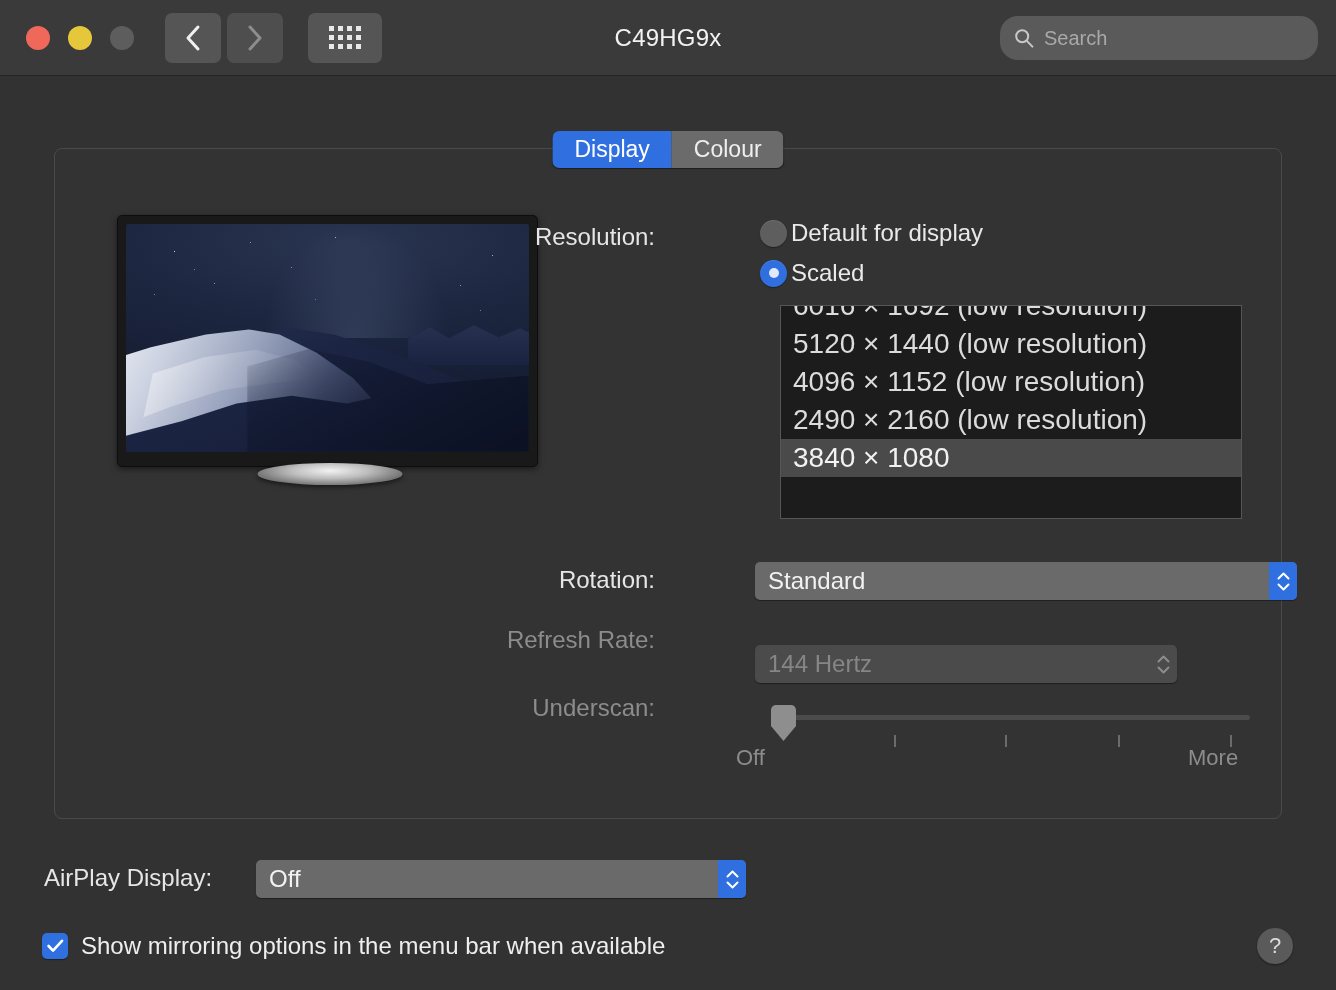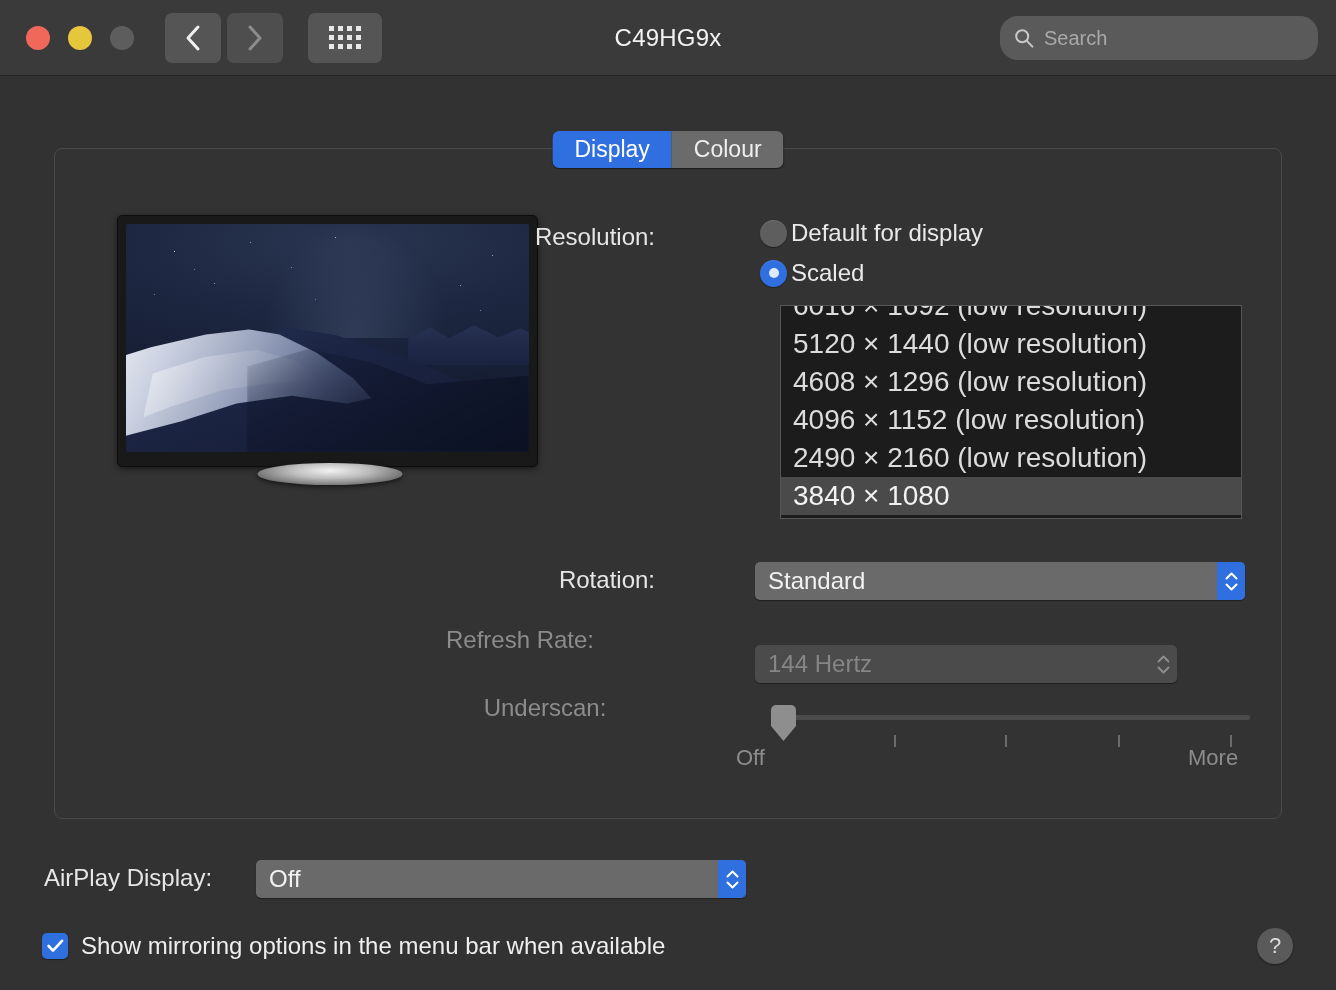--- a/index.html
+++ b/index.html
@@ -194,21 +194,21 @@
   }
   .glow {
     position: absolute; left: 34%; top: 0; width: 46%; height: 50%;
     background: radial-gradient(ellipse at 50% 100%, rgba(160,180,220,.16) 0%, rgba(160,180,220,0) 70%);
   }
 
   
   .row-label {
     color: #e6e6e6; font-size: 24px; text-align: right;
   }
-  .row-label.dim { color: #8c8c8c; text-align: center; }
+  .row-label.dim { color: #8c8c8c; }
 
   #resLabel { position: absolute; left: 400px; top: 74px; width: 200px; }
 
   .radio-row { position: absolute; display: flex; align-items: center; gap: 4px; }
   .radio {
     width: 27px; height: 27px; border-radius: 50%;
     background: #5e5e5e;
     box-shadow: inset 0 1px 1px rgba(255,255,255,.10), 0 1px 1px rgba(0,0,0,.35);
     flex: none;
     display: flex; align-items: center; justify-content: center;
@@ -260,21 +260,21 @@
     background: #2f6fe0;
     display: flex; flex-direction: column;
     align-items: center; justify-content: center; gap: 3px;
   }
   .popup.disabled {
     background: #4b4b4b; color: #868686;
   }
   .popup.disabled .stepper { background: transparent; }
 
   #rotationLabel { position: absolute; left: 380px; top: 417px; width: 220px; }
-  #rotationPopup { left: 700px; top: 413px; width: 490px; align-items: center; }
+  #rotationPopup { left: 700px; top: 413px; width: 542px; align-items: center; }
 
   #refreshLabel  { position: absolute; left: 330px; top: 477px; width: 270px; }
   #refreshPopup  { left: 700px; top: 496px; width: 422px; }
 
   
   #underscanLabel { position: absolute; left: 380px; top: 545px; width: 220px; }
   #slider { position: absolute; left: 705px; top: 556px; width: 490px; height: 26px; }
   #track {
     position: absolute; left: 20px; right: 0; top: 10px;
     height: 5px; border-radius: 3px;
@@ -411,21 +411,20 @@
 
     <div id="radioScaled" class="radio-row">
       <span class="radio on"></span>
       <span class="txt">Scaled</span>
     </div>
 
     <div id="resList">
       <div class="scroller">
         <div class="res-item">6016 × 1692 (low resolution)</div>
         <div class="res-item">5120 × 1440 (low resolution)</div>
-        <div class="res-item">4608 × 1296 (low resolution)</div>
         <div class="res-item">4096 × 1152 (low resolution)</div>
         <div class="res-item">2490 × 2160 (low resolution)</div>
         <div class="res-item selected">3840 × 1080</div>
       </div>
     </div>
 
     <div id="rotationLabel" class="row-label">Rotation:</div>
     <div id="rotationPopup" class="popup">
       <span>Standard</span>
       <span class="stepper">

